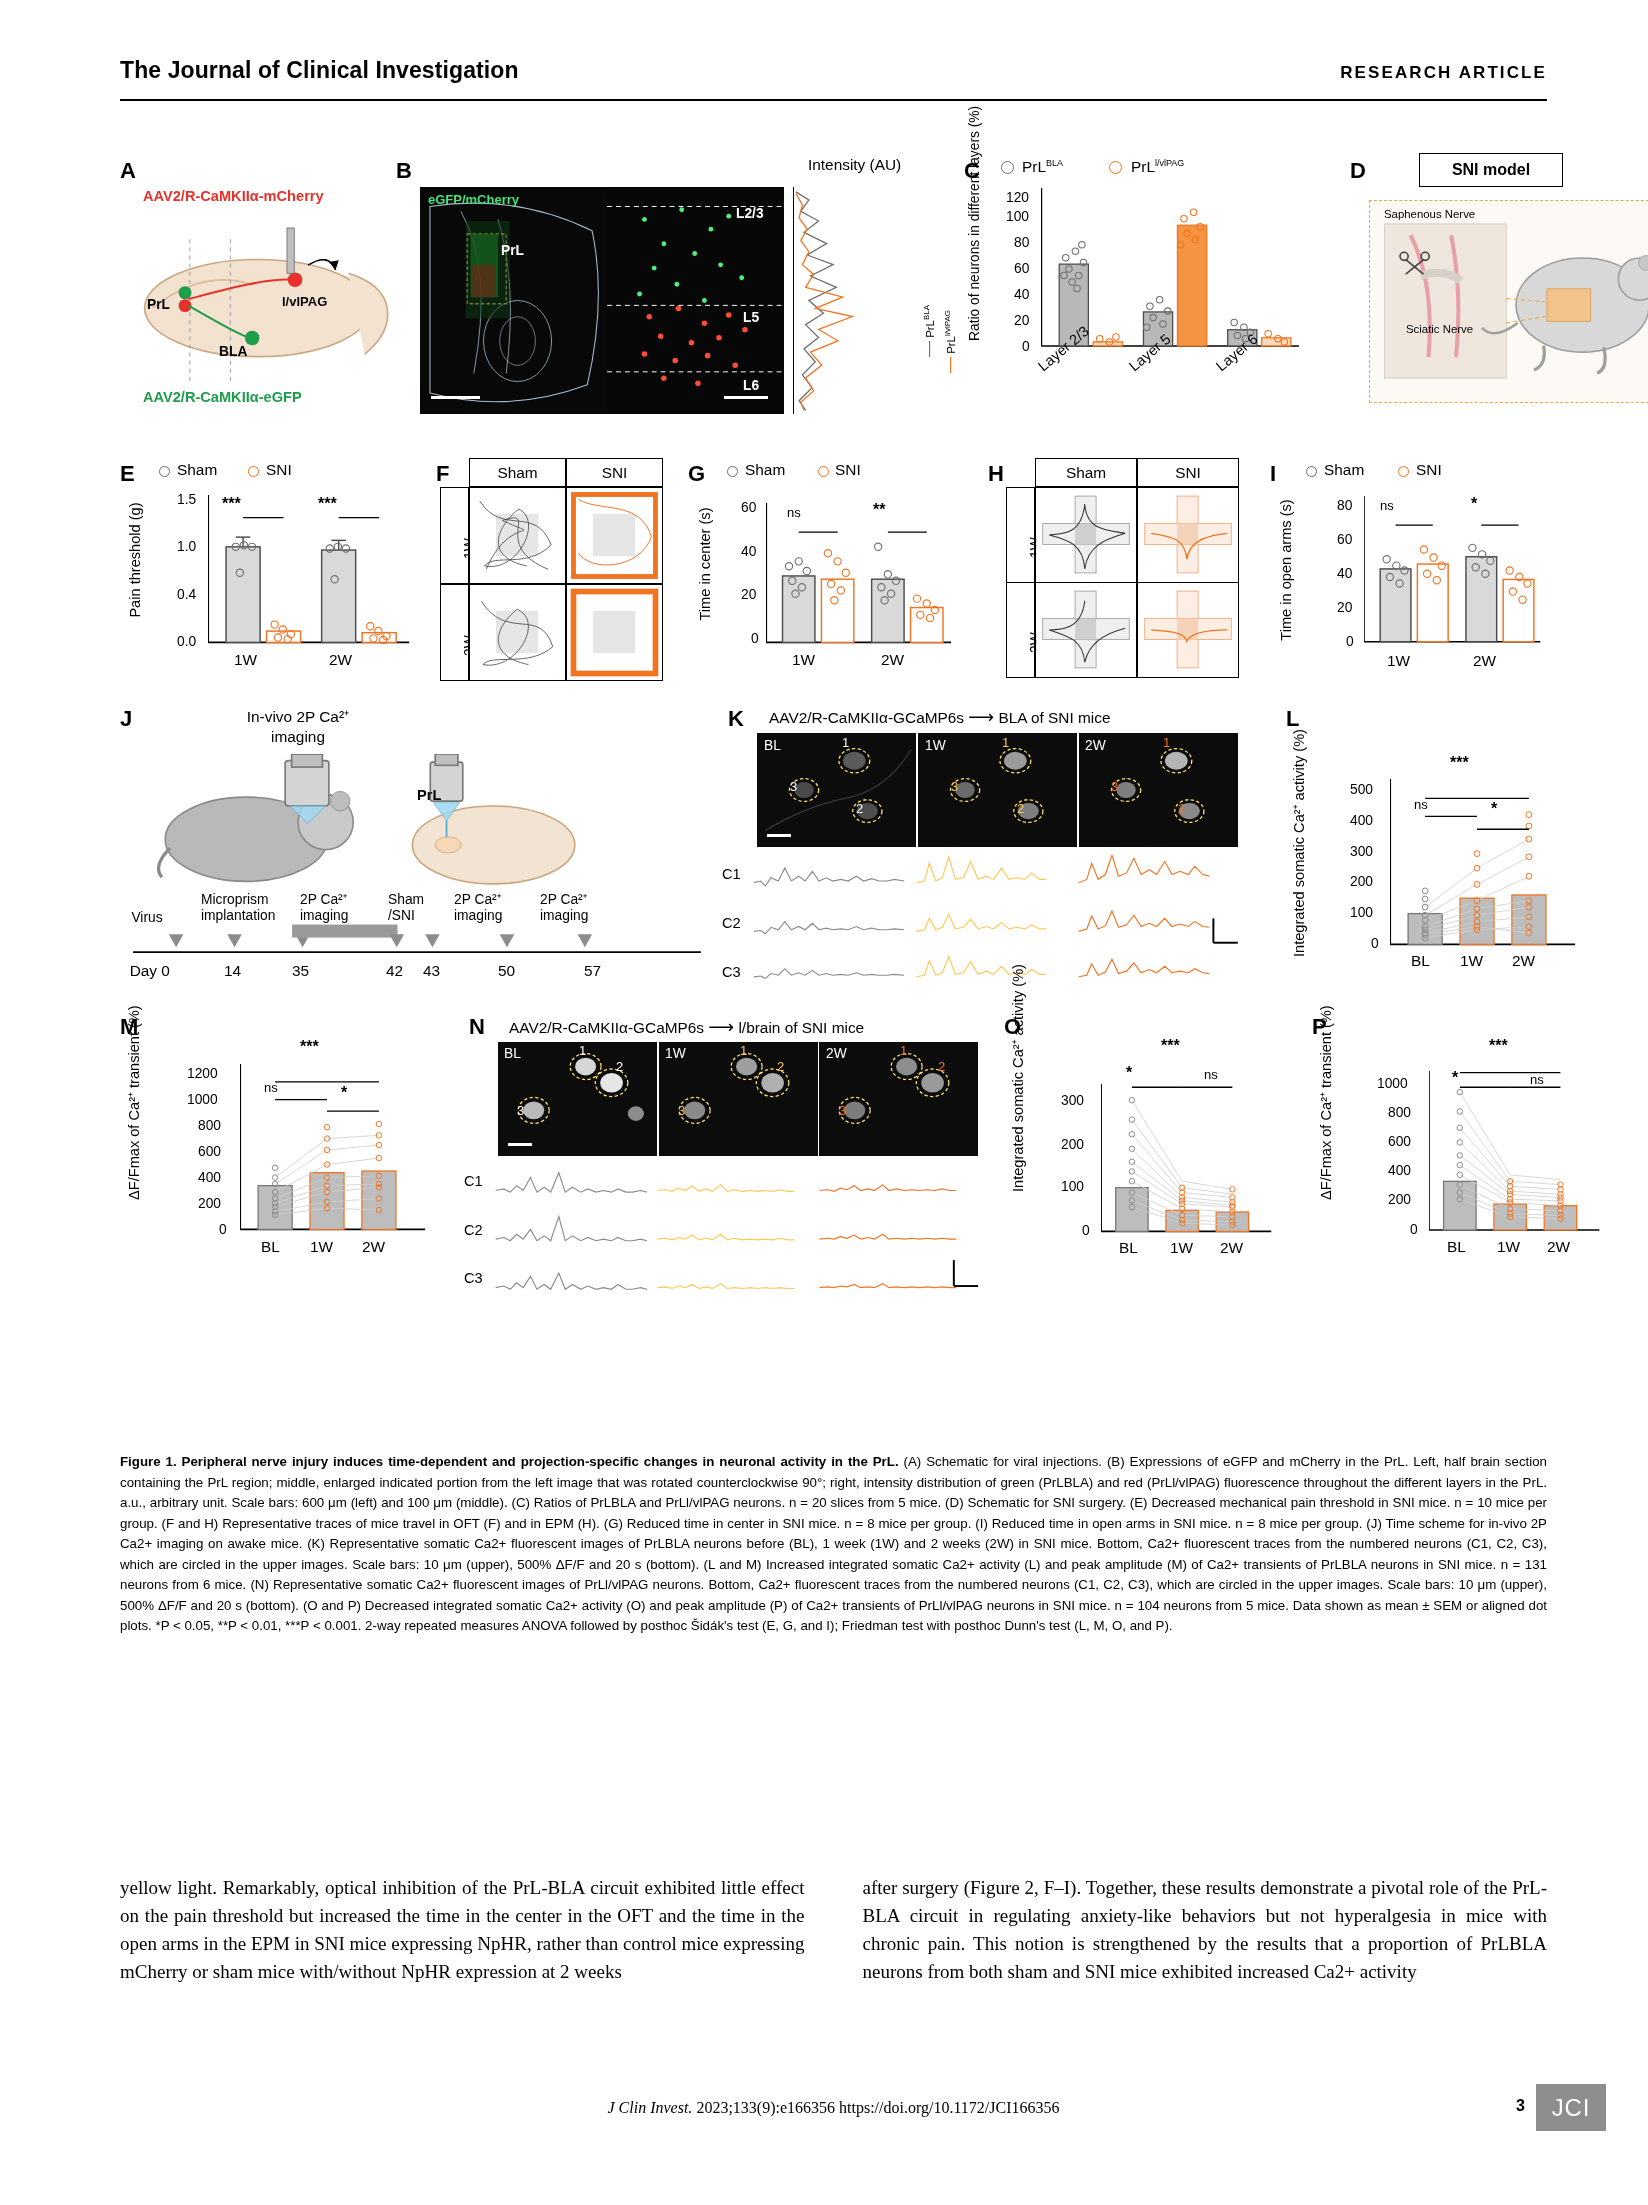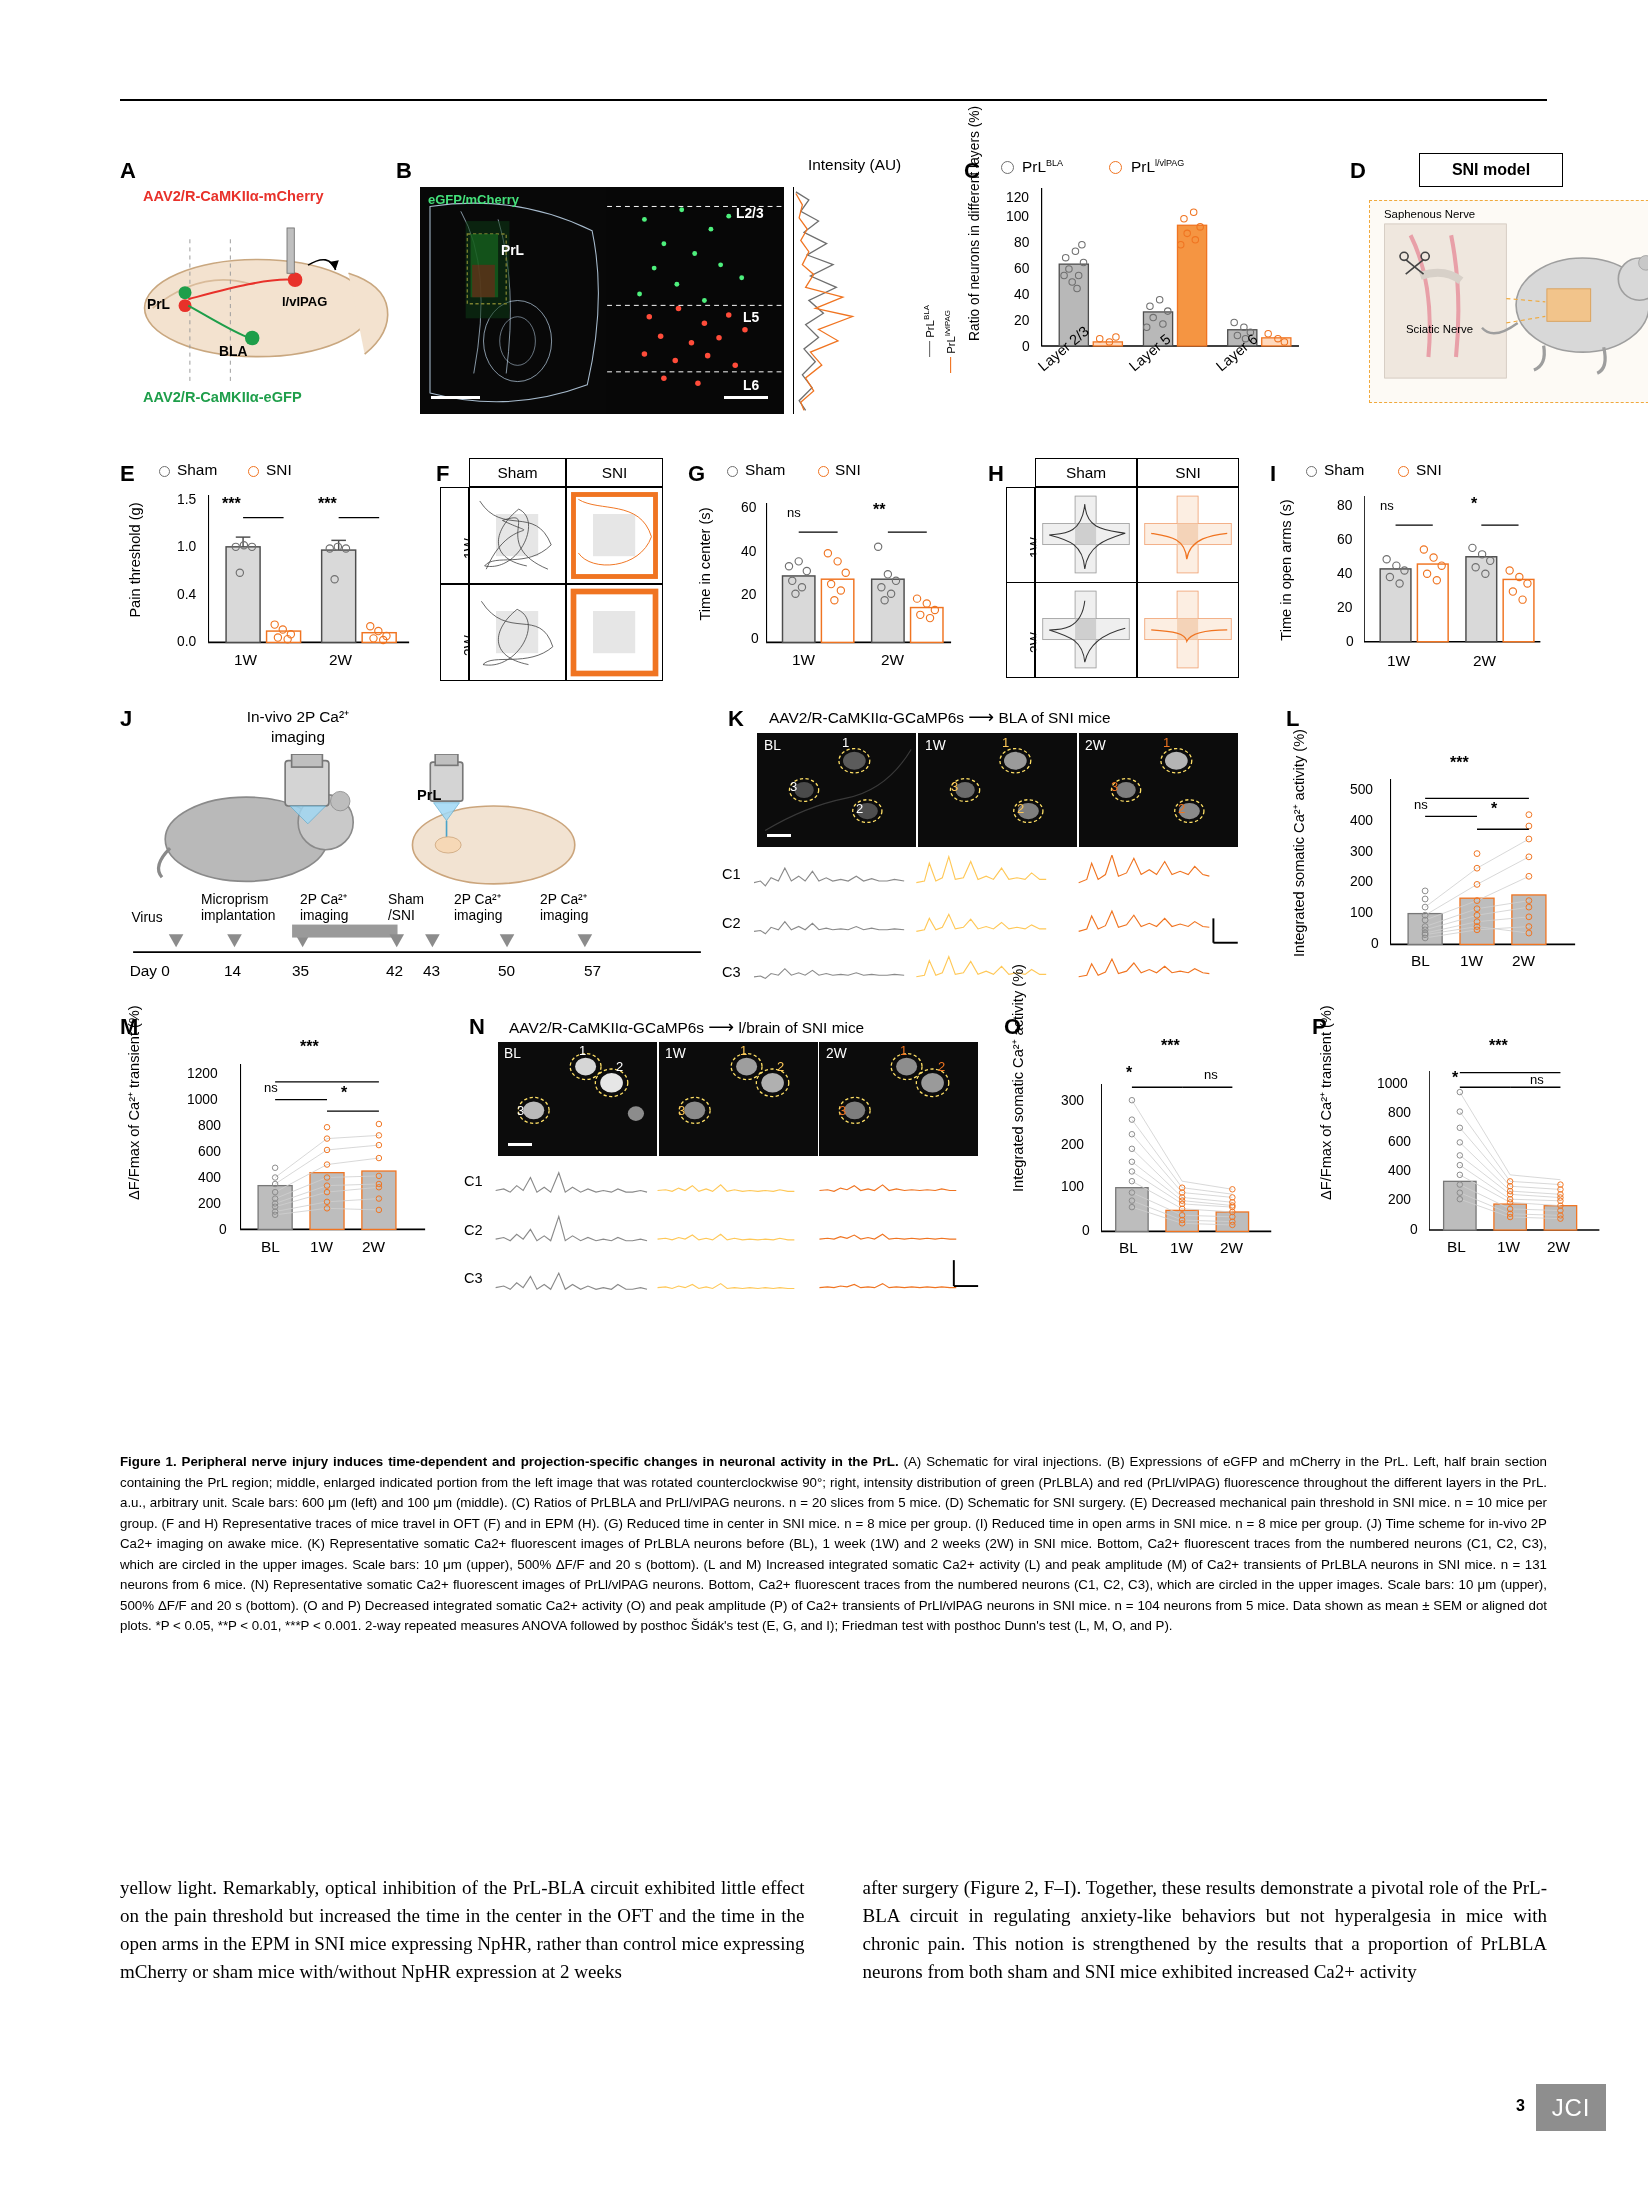--- a/index.html
+++ b/index.html
@@ -41,20 +41,24 @@
   .micro{position:absolute;background:#0b0b0b;box-sizing:border-box;}
   .scalebar{position:absolute;background:#fff;height:3.2px;}
   .sub-border{border:1.3px solid #000;}
   .tracebox{position:absolute;overflow:hidden;}
 </style>
 </head>
 <body>
 
 <div class="page">
 
+  <div class="header">
+    <div class="journal-title">The Journal of Clinical Investigation</div>
+    <div class="article-type">RESEARCH ARTICLE</div>
+  </div>
   <div class="hrule"></div>
 
   <div class="figure">
 
     <div class="panel-letter box" style="left:0px;top:19.5px;">A</div>
     <div class="box lbl" style="left:23px;top:50px;color:#e8312a;font-weight:bold;font-size:14.6px;">AAV2/R-CaMKIIα-mCherry</div>
     <div class="box lbl" style="left:23px;top:251px;color:#1e9e4a;font-weight:bold;font-size:14.6px;">AAV2/R-CaMKIIα-eGFP</div>
 
     <svg class="box" style="left:16px;top:77px;" width="268" height="174" viewBox="0 0 330 215">
       <ellipse cx="150" cy="115" rx="140" ry="60" fill="#f3e2cf" stroke="#c9a77f" stroke-width="2"></ellipse>
@@ -1087,17 +1091,21 @@
 
   <div class="caption">
     <b>Figure 1. Peripheral nerve injury induces time-dependent and projection-specific changes in neuronal activity in the PrL.</b><span> (A) Schematic for viral injections. (B) Expressions of eGFP and mCherry in the PrL. Left, half brain section containing the PrL region; middle, enlarged indicated portion from the left image that was rotated counterclockwise 90°; right, intensity distribution of green (PrLBLA) and red (PrLl/vlPAG) fluorescence throughout the different layers in the PrL. a.u., arbitrary unit. Scale bars: 600 μm (left) and 100 μm (middle). (C) Ratios of PrLBLA and PrLl/vlPAG neurons. n = 20 slices from 5 mice. (D) Schematic for SNI surgery. (E) Decreased mechanical pain threshold in SNI mice. n = 10 mice per group. (F and H) Representative traces of mice travel in OFT (F) and in EPM (H). (G) Reduced time in center in SNI mice. n = 8 mice per group. (I) Reduced time in open arms in SNI mice. n = 8 mice per group. (J) Time scheme for in-vivo 2P Ca2+ imaging on awake mice. (K) Representative somatic Ca2+ fluorescent images of PrLBLA neurons before (BL), 1 week (1W) and 2 weeks (2W) in SNI mice. Bottom, Ca2+ fluorescent traces from the numbered neurons (C1, C2, C3), which are circled in the upper images. Scale bars: 10 μm (upper), 500% ΔF/F and 20 s (bottom). (L and M) Increased integrated somatic Ca2+ activity (L) and peak amplitude (M) of Ca2+ transients of PrLBLA neurons in SNI mice. n = 131 neurons from 6 mice. (N) Representative somatic Ca2+ fluorescent images of PrLl/vlPAG neurons. Bottom, Ca2+ fluorescent traces from the numbered neurons (C1, C2, C3), which are circled in the upper images. Scale bars: 10 μm (upper), 500% ΔF/F and 20 s (bottom). (O and P) Decreased integrated somatic Ca2+ activity (O) and peak amplitude (P) of Ca2+ transients of PrLl/vlPAG neurons in SNI mice. n = 104 neurons from 5 mice. Data shown as mean ± SEM or aligned dot plots. *P &lt; 0.05, **P &lt; 0.01, ***P &lt; 0.001. 2-way repeated measures ANOVA followed by posthoc Šidák's test (E, G, and I); Friedman test with posthoc Dunn's test (L, M, O, and P).</span>
   </div>
 
   <div class="bodycols">
     <div class="bodycol">yellow light. Remarkably, optical inhibition of the PrL-BLA circuit exhibited little effect on the pain threshold but increased the time in the center in the OFT and the time in the open arms in the EPM in SNI mice expressing NpHR, rather than control mice expressing mCherry or sham mice with/without NpHR expression at 2 weeks</div>
     <div class="bodycol">after surgery (Figure 2, F–I). Together, these results demonstrate a pivotal role of the PrL-BLA circuit in regulating anxiety-like behaviors but not hyperalgesia in mice with chronic pain. This notion is strengthened by the results that a proportion of PrLBLA neurons from both sham and SNI mice exhibited increased Ca2+ activity</div>
   </div>
 
+  <div class="footer">
+    <span class="ital">J Clin Invest.</span>
+    <span>2023;133(9):e166356  https://doi.org/10.1172/JCI166356</span>
+  </div>
   <div class="pagenum">3</div>
   <div class="jci">JCI</div>
 
 </div>
 
 
 </body></html>

